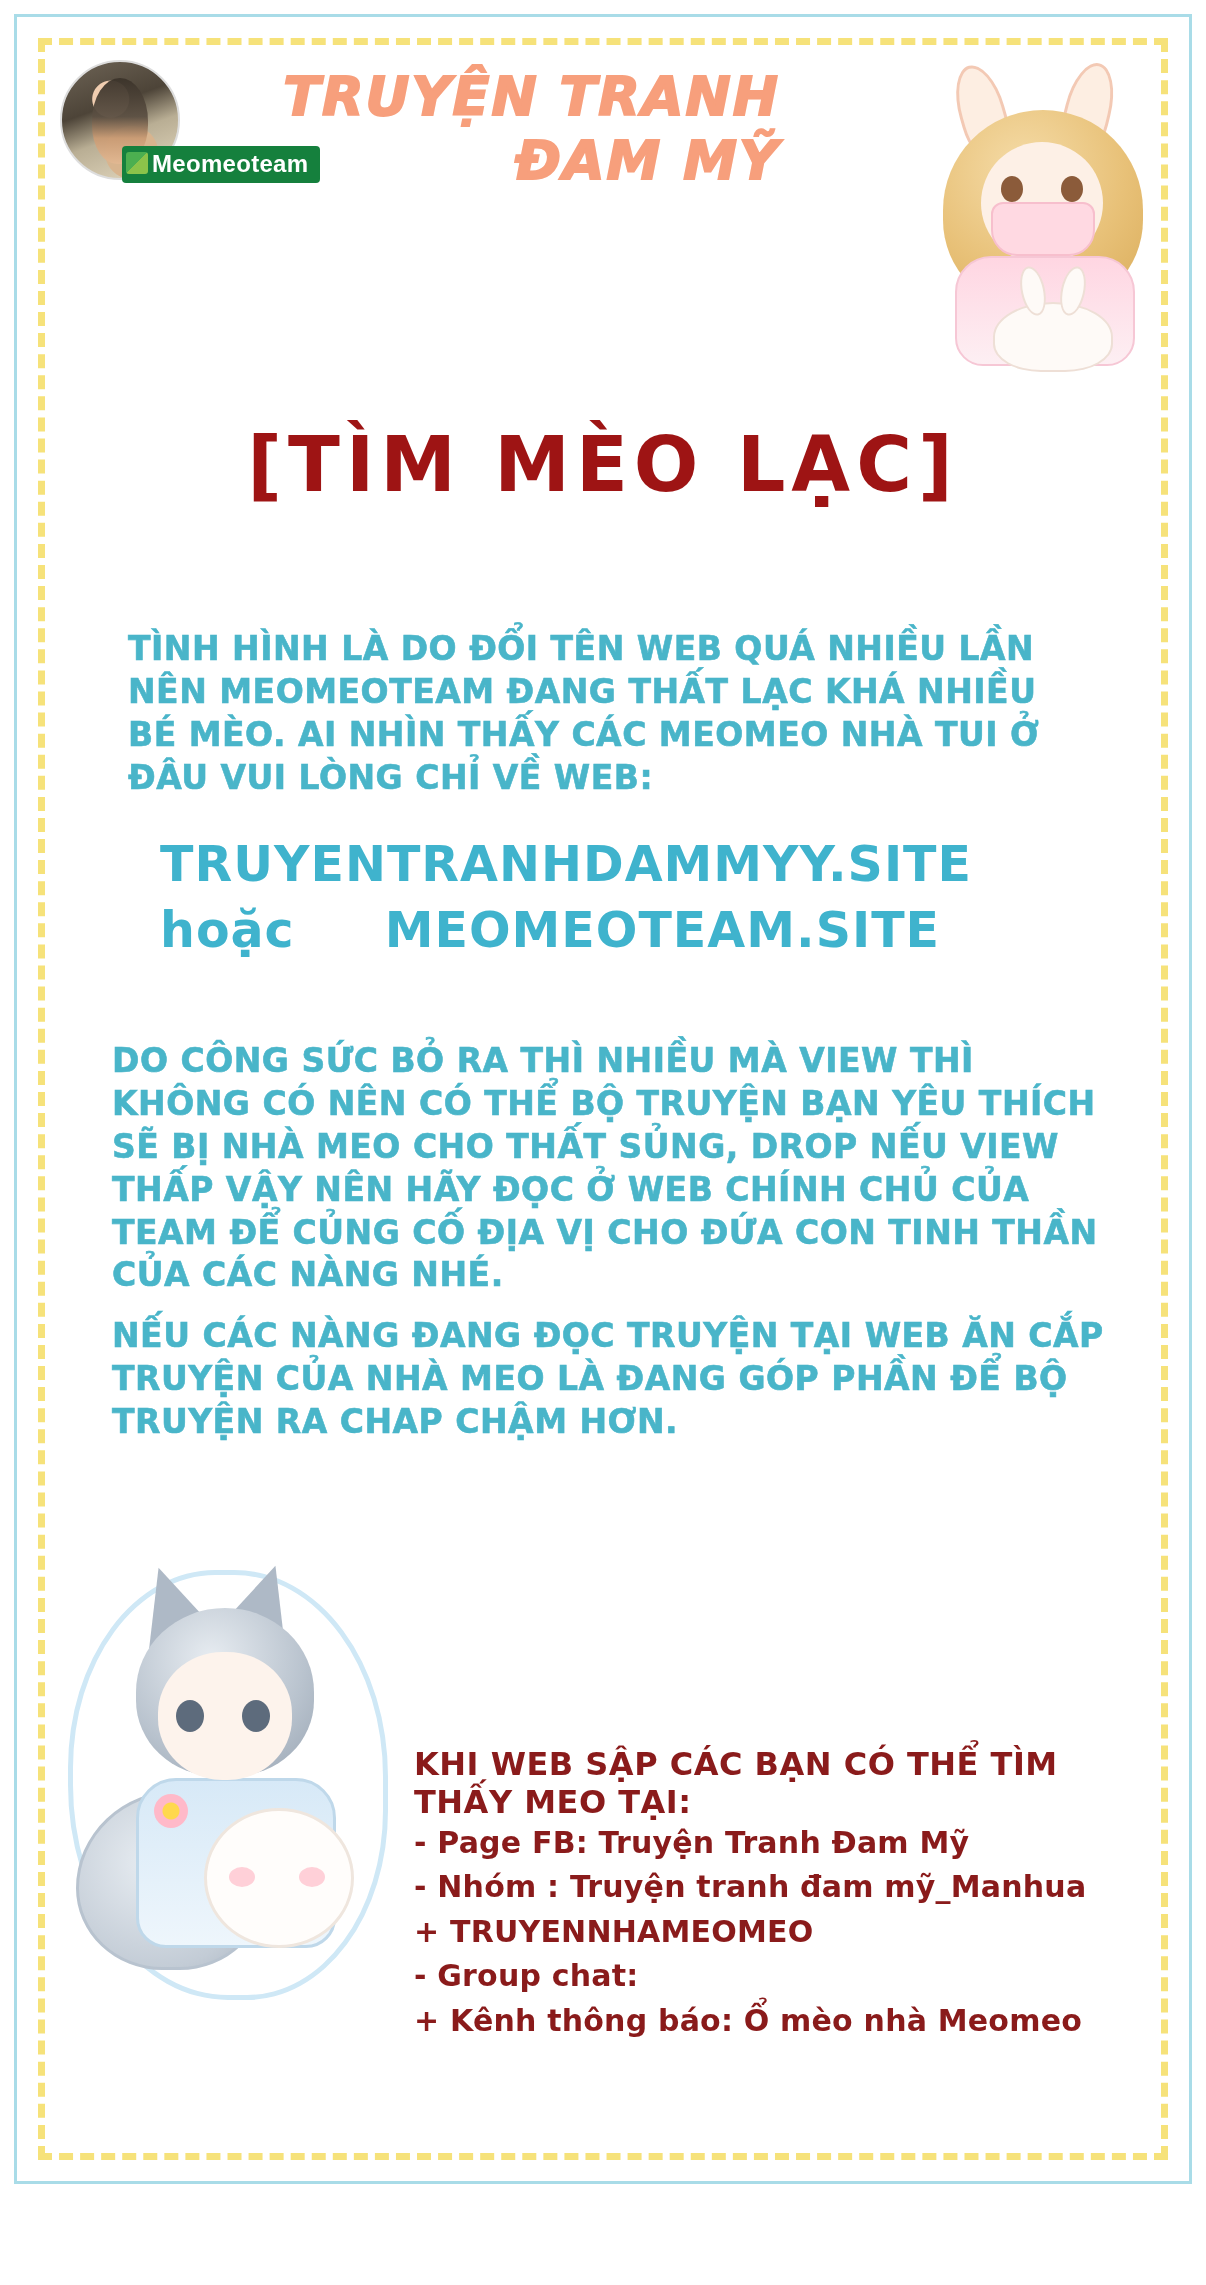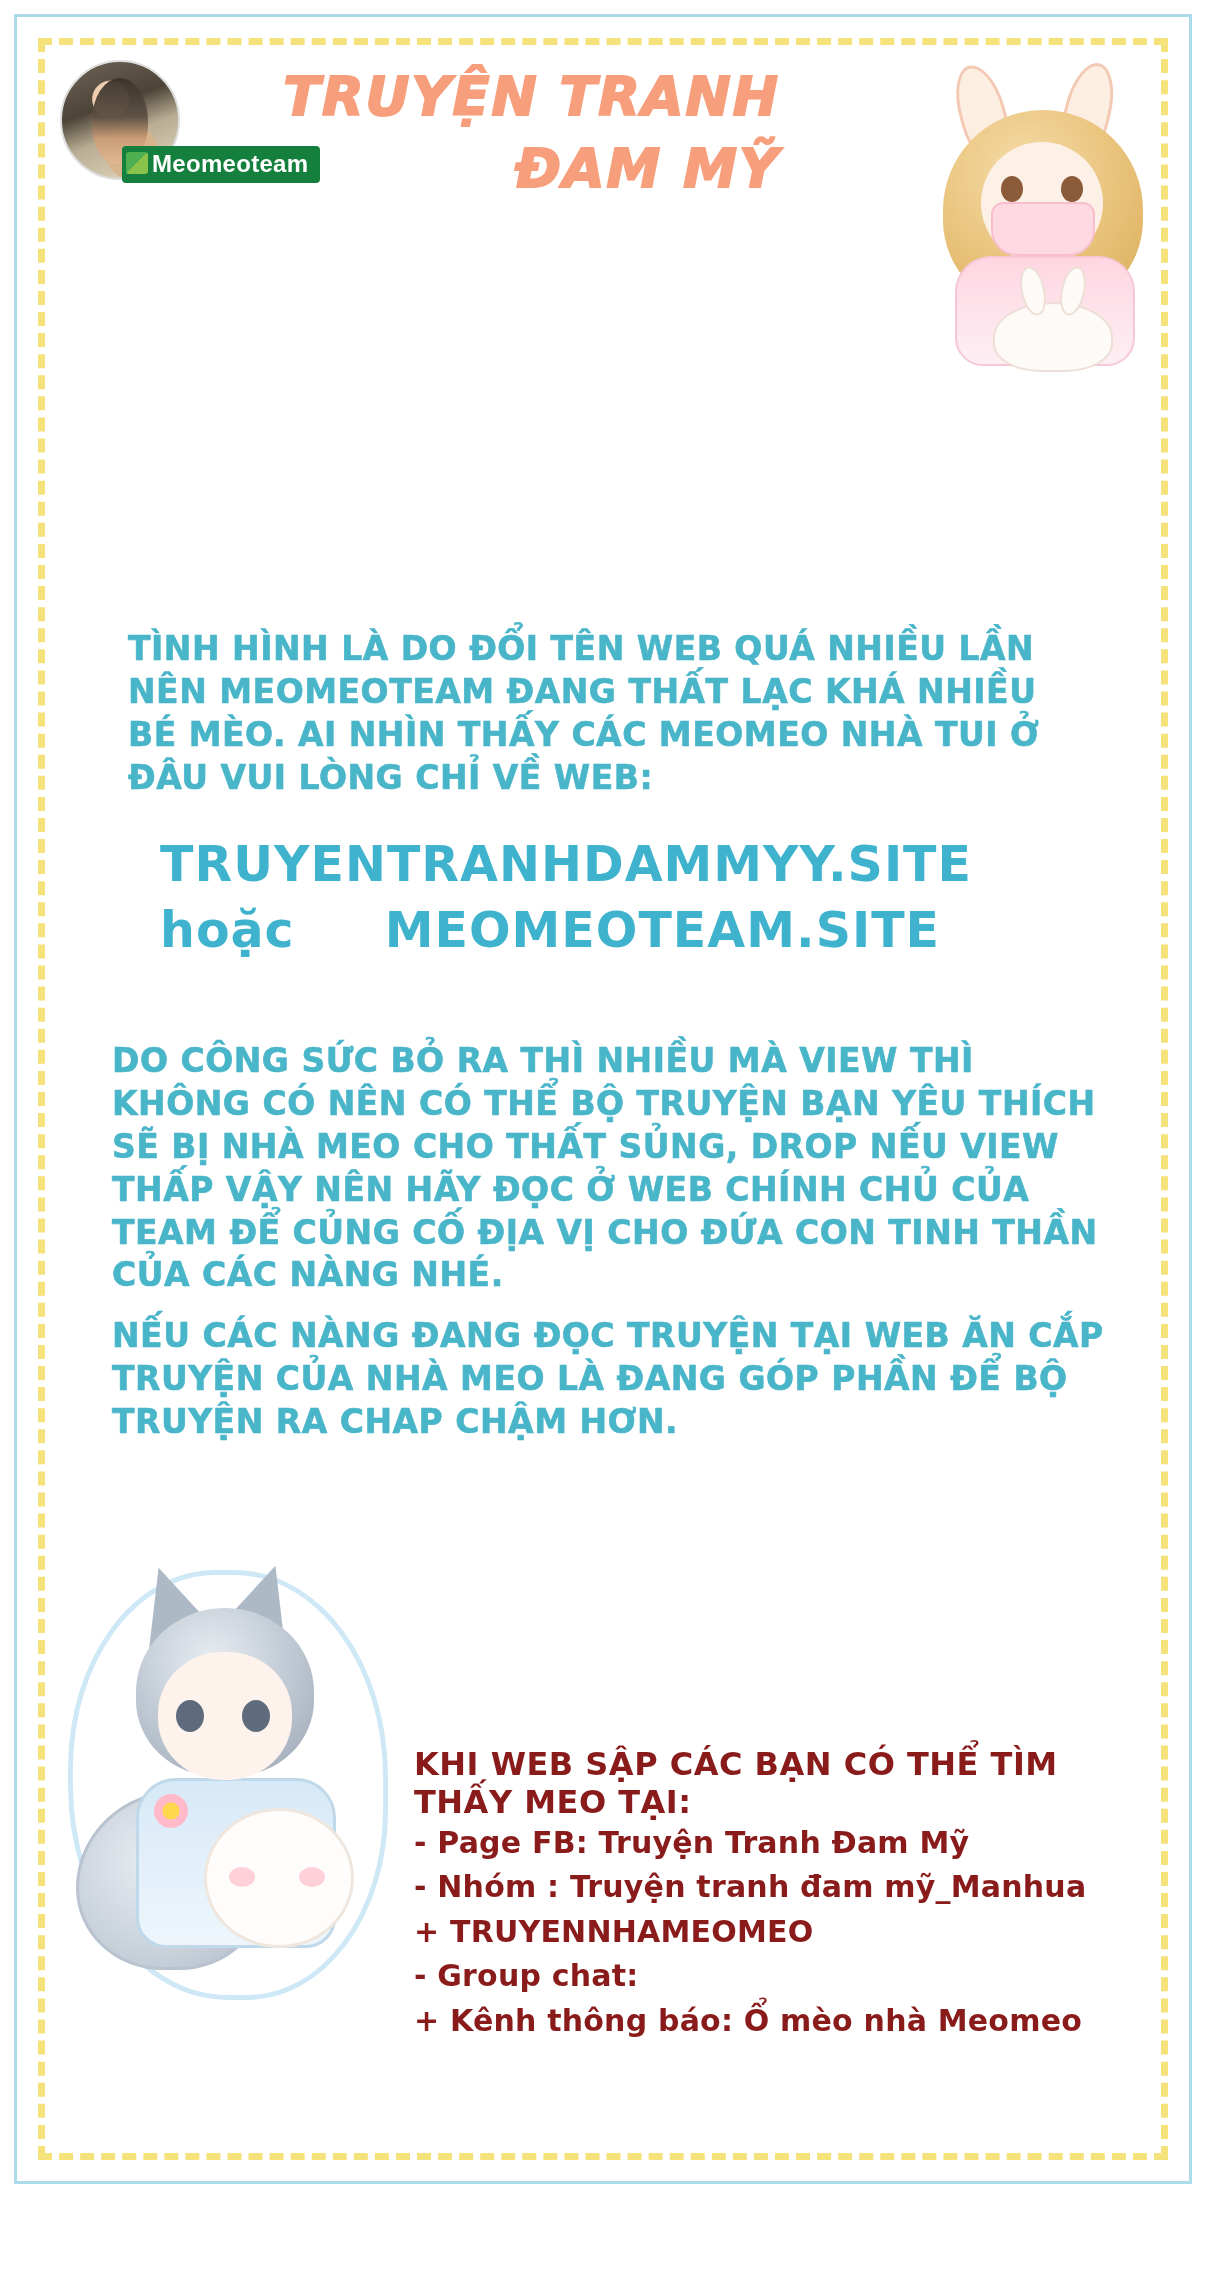--- a/index.html
+++ b/index.html
@@ -106,21 +106,21 @@
     text-shadow: 0 0 1px #f7b79c;
     text-align: right;
   }
   .brand .l1 {
     font-size: 54px;
     letter-spacing: 2px;
   }
   .brand .l2 {
     font-size: 54px;
     letter-spacing: 2px;
-    margin-top: 18px;
+    margin-top: 10px;
     margin-left: 140px;
   }
 
   
   .mascot-top {
     position: absolute;
     left: 855px; top: 20px;
     width: 260px; height: 300px;
   }
   .mt-hair {
@@ -387,20 +387,21 @@
       <div class="mt-hair"></div>
       <div class="mt-face"></div>
       <div class="mt-eye l"></div>
       <div class="mt-eye r"></div>
       <div class="mt-mask"></div>
       <div class="mt-body"></div>
       <div class="mt-bunny"></div>
     </div>
   </div>
 
+  <div class="title">[TÌM MÈO LẠC]</div>
 
   <div class="txt para1">TÌNH HÌNH LÀ DO ĐỔI TÊN WEB QUÁ NHIỀU LẦN NÊN MEOMEOTEAM ĐANG THẤT LẠC KHÁ NHIỀU BÉ MÈO. AI NHÌN THẤY CÁC MEOMEO NHÀ TUI Ở ĐÂU VUI LÒNG CHỈ VỀ WEB:</div>
 
   <div class="sites">
     <div>TRUYENTRANHDAMMYY.SITE</div>
     <div class="row2">
       <span class="hoac">hoặc</span>
       <span>MEOMEOTEAM.SITE</span>
     </div>
   </div>

